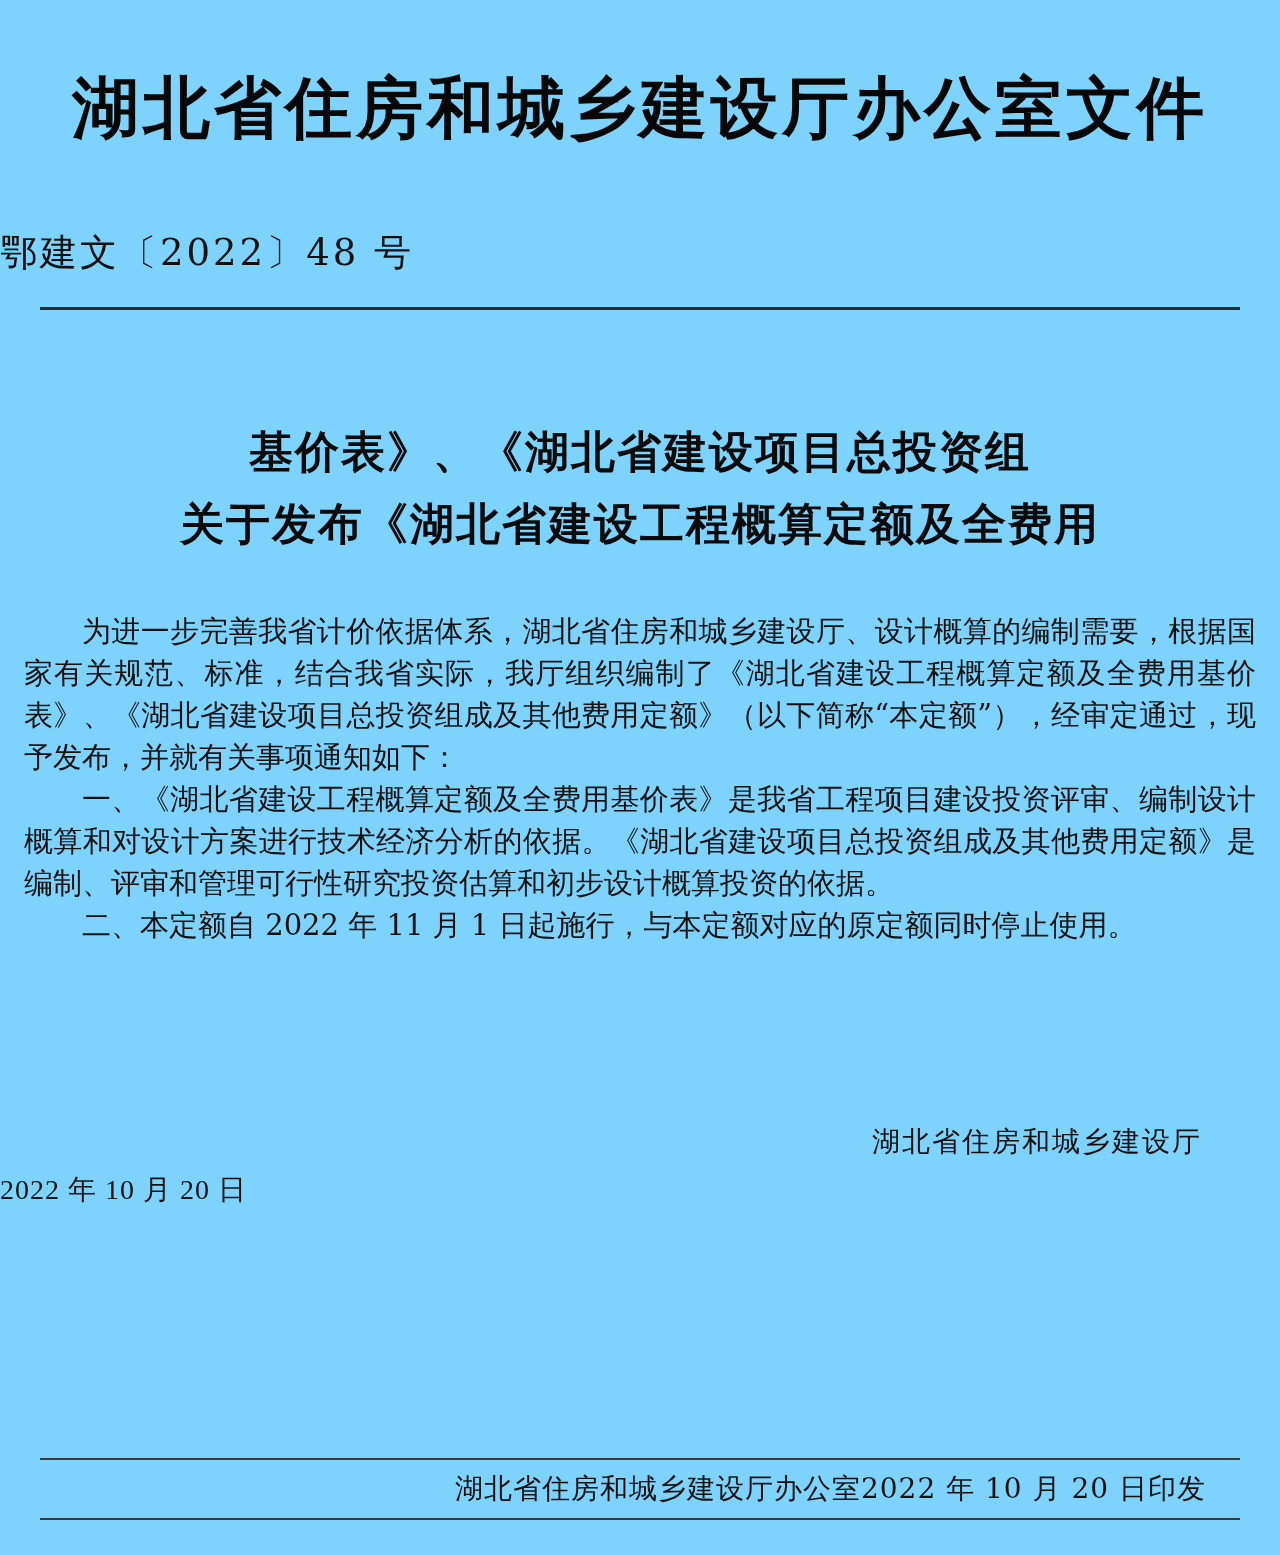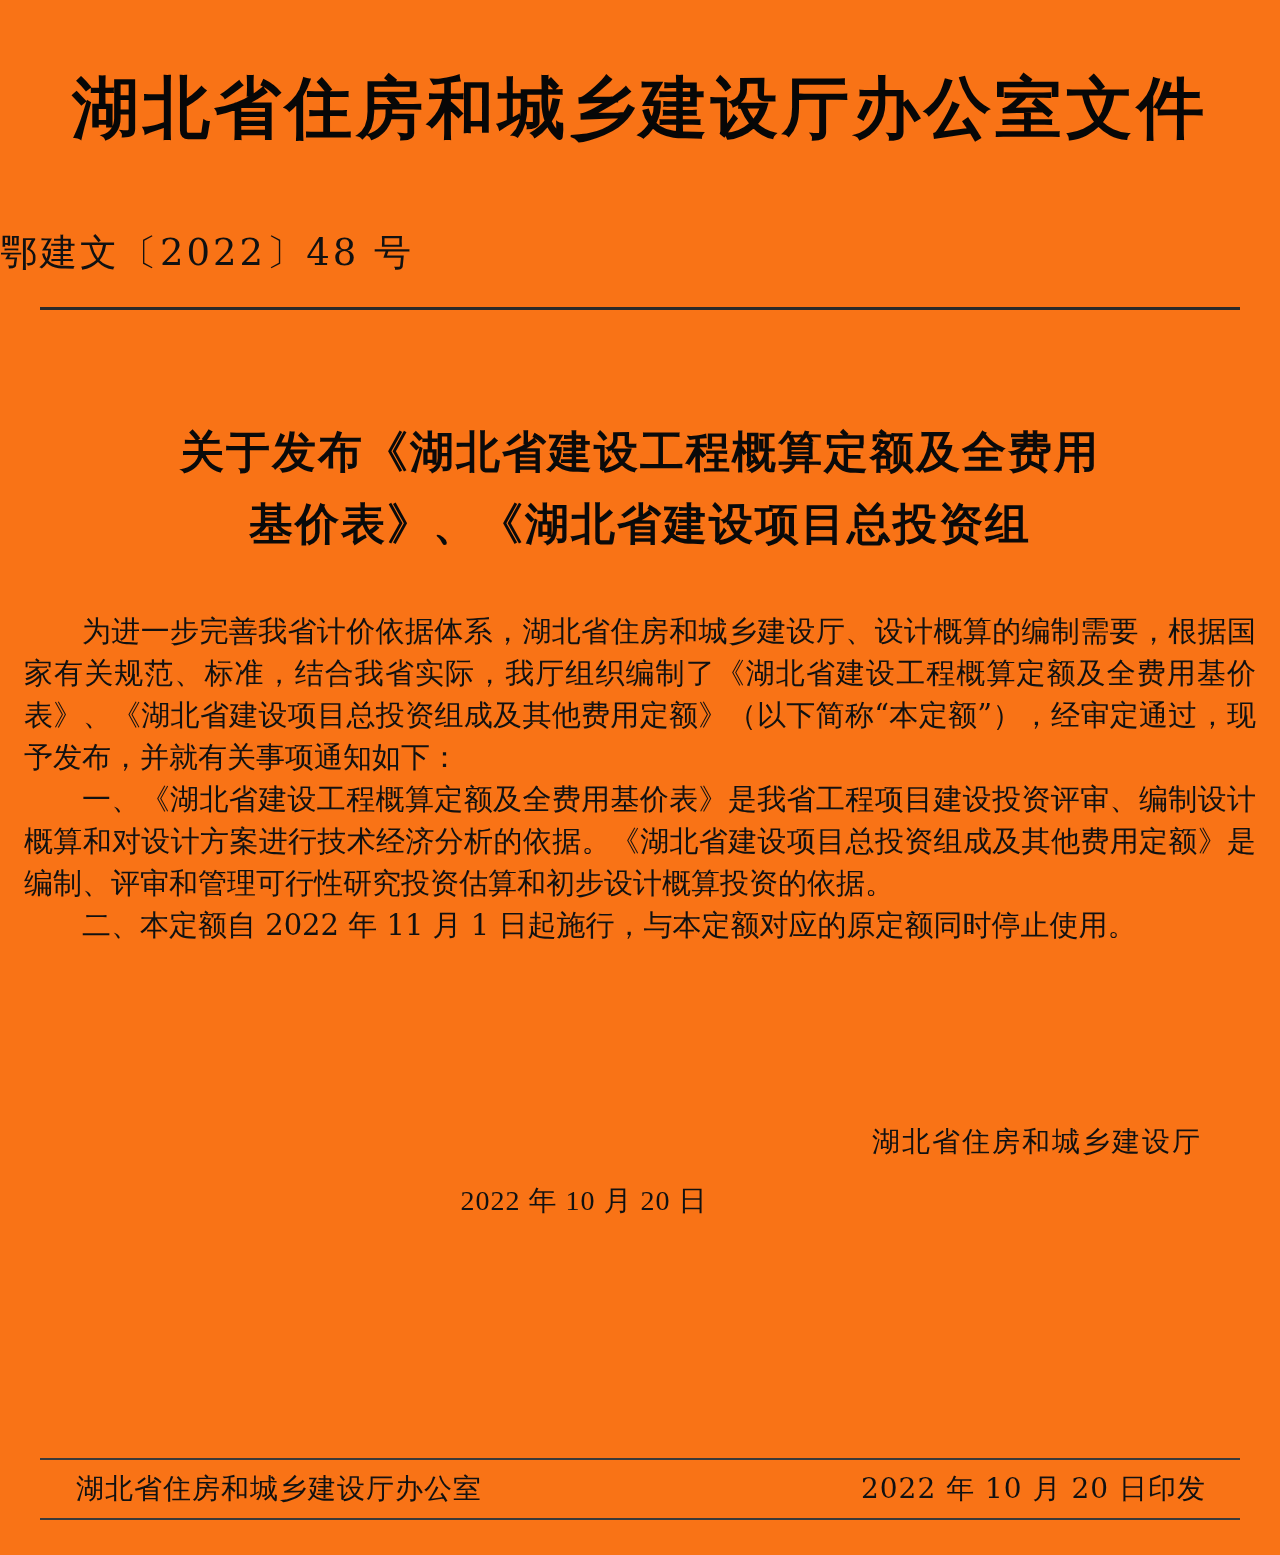--- a/index.html
+++ b/index.html
@@ -4,21 +4,21 @@
 <style>
   html, body {
     margin: 0;
     padding: 0;
     background: #ffffff;
   }
   .page {
     position: relative;
     width: 1280px;
     height: 1555px;
-    background: #f97316;
+    background: #7dd3fc;
     color: #0f0f0f;
     font-family: "DejaVu Serif", "Liberation Serif", serif;
     overflow: hidden;
     box-sizing: border-box;
     padding-top: 66px;
   }
   .org-title {
     text-align: center;
     font-size: 67px;
     line-height: 84px;
@@ -71,35 +71,35 @@
     line-height: 42px;
     color: #111111;
     font-family: Liberation Serif, serif;
   }
   .signature .sig-org {
     text-align: right;
     padding-right: 78px;
     letter-spacing: 2px;
   }
   .signature .sig-date {
-    margin-top: 17px;
-    text-align: center;
+    margin-top: 6px;
+    text-align: left;
     padding-right: 112px;
     letter-spacing: 1px;
   }
   .page-footer {
     position: absolute;
     left: 40px;
     right: 40px;
     top: 1458px;
     height: 62px;
     border-top: 2px solid #3a3a3a;
     border-bottom: 2px solid #3a3a3a;
     display: flex;
-    justify-content: space-between;
+    justify-content: flex-end;
     align-items: center;
     font-size: 28px;
     color: #111111;
     box-sizing: border-box;
   }
   .page-footer .footer-issuer {
     padding-left: 36px;
     letter-spacing: 1px;
   }
   .page-footer .footer-print-date {
@@ -112,22 +112,22 @@
 
 <div class="page">
 
   <div class="org-title">湖北省住房和城乡建设厅办公室文件</div>
 
   <div class="doc-number">鄂建文〔2022〕48 号</div>
 
   <hr class="divider">
 
   <div class="notice-title">
+    <div>基价表》、《湖北省建设项目总投资组</div>
     <div>关于发布《湖北省建设工程概算定额及全费用</div>
-    <div>基价表》、《湖北省建设项目总投资组</div>
   </div>
 
   <div class="body-text">
     <p>为进一步完善我省计价依据体系，湖北省住房和城乡建设厅、设计概算的编制需要，根据国家有关规范、标准，结合我省实际，我厅组织编制了《湖北省建设工程概算定额及全费用基价表》、《湖北省建设项目总投资组成及其他费用定额》（以下简称“本定额”），经审定通过，现予发布，并就有关事项通知如下：</p>
     <p>一、《湖北省建设工程概算定额及全费用基价表》是我省工程项目建设投资评审、编制设计概算和对设计方案进行技术经济分析的依据。《湖北省建设项目总投资组成及其他费用定额》是编制、评审和管理可行性研究投资估算和初步设计概算投资的依据。</p>
     <p>二、本定额自 2022 年 11 月 1 日起施行，与本定额对应的原定额同时停止使用。</p>
   </div>
 
   <div class="signature">
     <div class="sig-org">湖北省住房和城乡建设厅</div>

